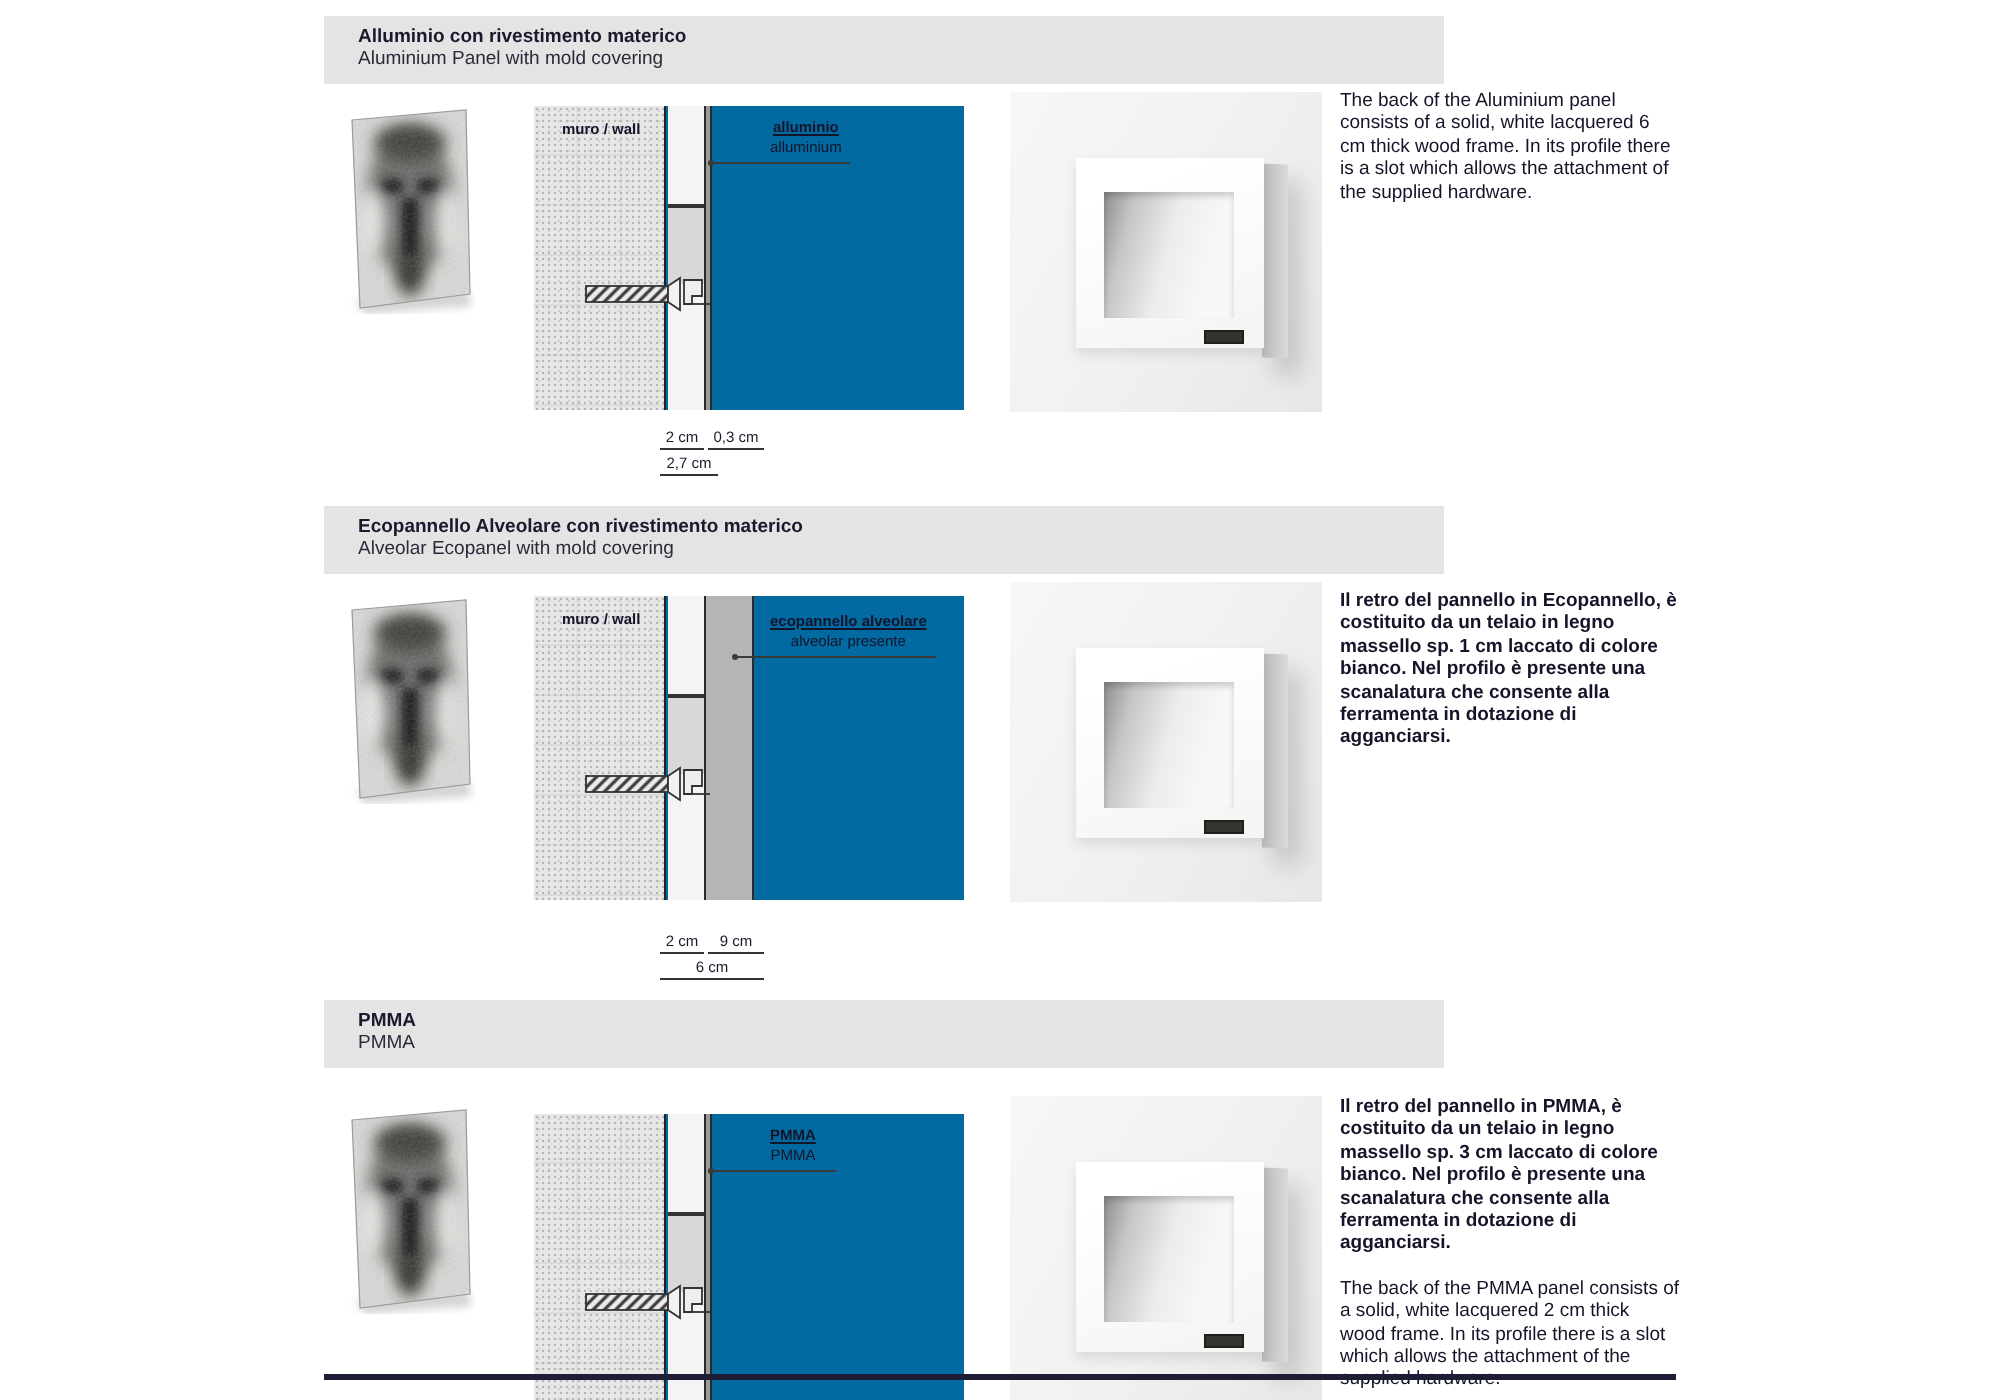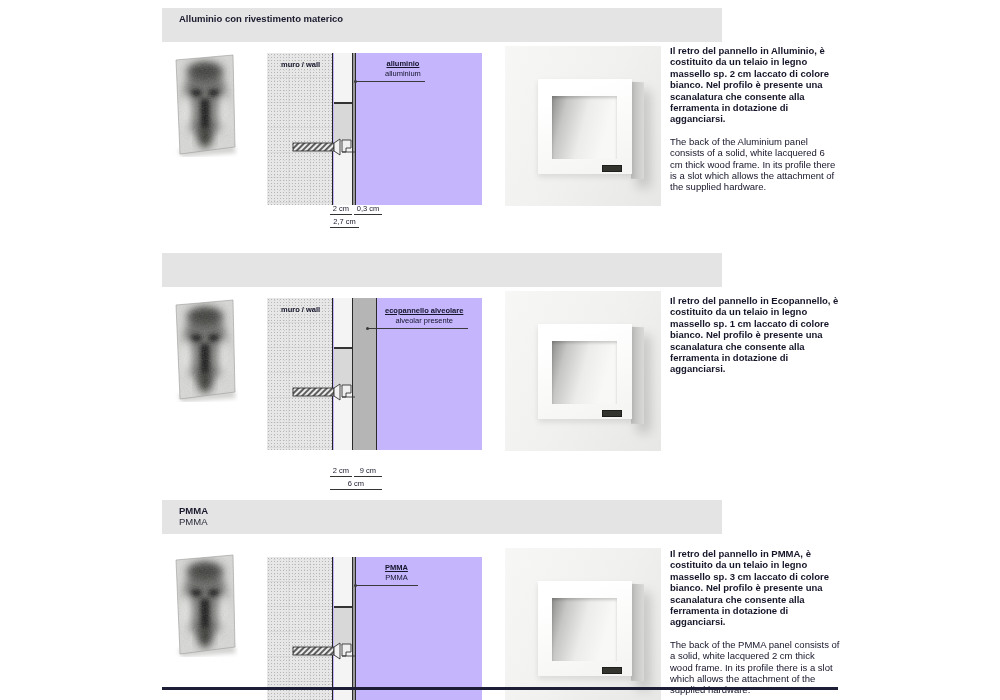--- a/index.html
+++ b/index.html
@@ -18,21 +18,21 @@
     background:#e4e4e4; padding:5px 0 0 17px; }
   .hdr-title { font-size:9.5px; font-weight:bold; line-height:11px; color:#1a1a2e; }
   .hdr-sub   { font-size:9.5px; line-height:11px; color:#2a2a3a; }
 
   
   .artwork { position:absolute; left:10px; top:45px; width:66px; height:104px; }
   .s3 .artwork { top:53px; }
 
   
   .diagram { position:absolute; left:105px; top:45px; width:215px; height:152px;
-    background:#c4b5fd; }
+    background:#0369a1; }
   .s3 .diagram { top:57px; }
   .wall { position:absolute; left:0; top:0; width:66px; height:100%;
     background-color:#e7e7e7;
     background-image:
       radial-gradient(#b6b6b6 0.7px, transparent 0.8px),
       radial-gradient(#cfcfcf 0.6px, transparent 0.7px),
       repeating-linear-gradient(to bottom, transparent 0 24px, rgba(0,0,0,0.05) 24px 25px),
       repeating-linear-gradient(to right, transparent 0 21px, rgba(0,0,0,0.04) 21px 22px);
     background-size:3px 3px, 5px 5px, auto, auto;
     border-right:1px solid #222; }
@@ -51,21 +51,21 @@
   .mat-label .l1 { font-weight:bold;text-decoration:underline; }
   .pointer { position:absolute; top:28px; height:1px; background:#3a3a3a; }
   .s1 .pointer { left:88px;  width:70px; }
   .s2 .pointer { left:100px; width:101px; top:30px; }
   .s3 .pointer { left:88px;  width:63px; }
   .pointer::before { content:""; position:absolute; left:-1px; top:-1px;
     width:3px; height:3px; background:#3a3a3a; border-radius:50%; }
   .screw { position:absolute; left:25px; top:84px; width:64px; height:20px; }
 
   
-  .dims { position:absolute; left:168px; top:196px; font-size:7.5px; color:#1a1a2e; }
+  .dims { position:absolute; left:168px; top:206px; font-size:7.5px; color:#1a1a2e; }
   .s2 .dims { top:213px; }
   .dim { display:inline-block; text-align:center; border-bottom:1px solid #333;
     padding-bottom:1px; }
   .dim.a { width:22px; } .dim.b { width:28px; margin-left:2px; }
   .dim-row2 { margin-top:2px; }
   .dim.c { width:29px; }
   .s2 .dim.c { width:52px; }
 
   
   .photo { position:absolute; left:343px; top:38px; width:156px; height:160px;
@@ -143,20 +143,21 @@
       <polygon points="42,6 48,2 48,18 42,14" fill="#f2f2f2" stroke="#333" stroke-width="0.9"></polygon>
       <path d="M50,3 h9 v8 h-5 v4 h-4 z" fill="#efefef" stroke="#333" stroke-width="0.9"></path>
       <line x1="50" y1="15" x2="63" y2="15" stroke="#333" stroke-width="0.9"></line>
     </symbol>
   </defs>
 </svg>
 
 <div class="section s1">
   <div class="header-bar">
     <div class="hdr-title">Alluminio con rivestimento materico</div>
+    <div class="hdr-sub">Aluminium Panel with mold covering</div>
   </div>
   <svg class="artwork" viewBox="0 0 66 104">
       <use href="#art-face"></use>
     </svg>
   <div class="diagram">
     <div class="wall"></div>
     <div class="gap"></div>
     <div class="bracket"></div>
     <div class="panel-thin"></div>
     <div class="wall-label">muro / wall</div>
@@ -178,27 +179,28 @@
     </div>
   </div>
   <div class="photo">
     <div class="frame-side"></div>
     <div class="frame">
       <div class="hole"></div>
       <div class="badge"></div>
     </div>
   </div>
   <div class="desc">
-    <p class="it">Il retro del pannello in Alluminio, è costituito da un telaio in legno massello sp. 2 cm laccato di colore bianco.  Nel profilo è presente una scanalatura che consente alla ferramenta in dotazione di agganciarsi.</p>
     <p class="en">The back of the Aluminium panel consists of a solid, white lacquered 6 cm thick wood frame.  In its profile there is a slot which allows the attachment of the supplied hardware.</p>
   </div>
 </div>
 
 <div class="section s2">
   <div class="header-bar">
+    <div class="hdr-title">Ecopannello Alveolare con rivestimento materico</div>
+    <div class="hdr-sub">Alveolar Ecopanel with mold covering</div>
   </div>
   <svg class="artwork" viewBox="0 0 66 104">
       <use href="#art-face"></use>
     </svg>
   <div class="diagram">
     <div class="wall"></div>
     <div class="gap"></div>
     <div class="bracket"></div>
     <div class="panel-thick"></div>
     <div class="wall-label">muro / wall</div>

